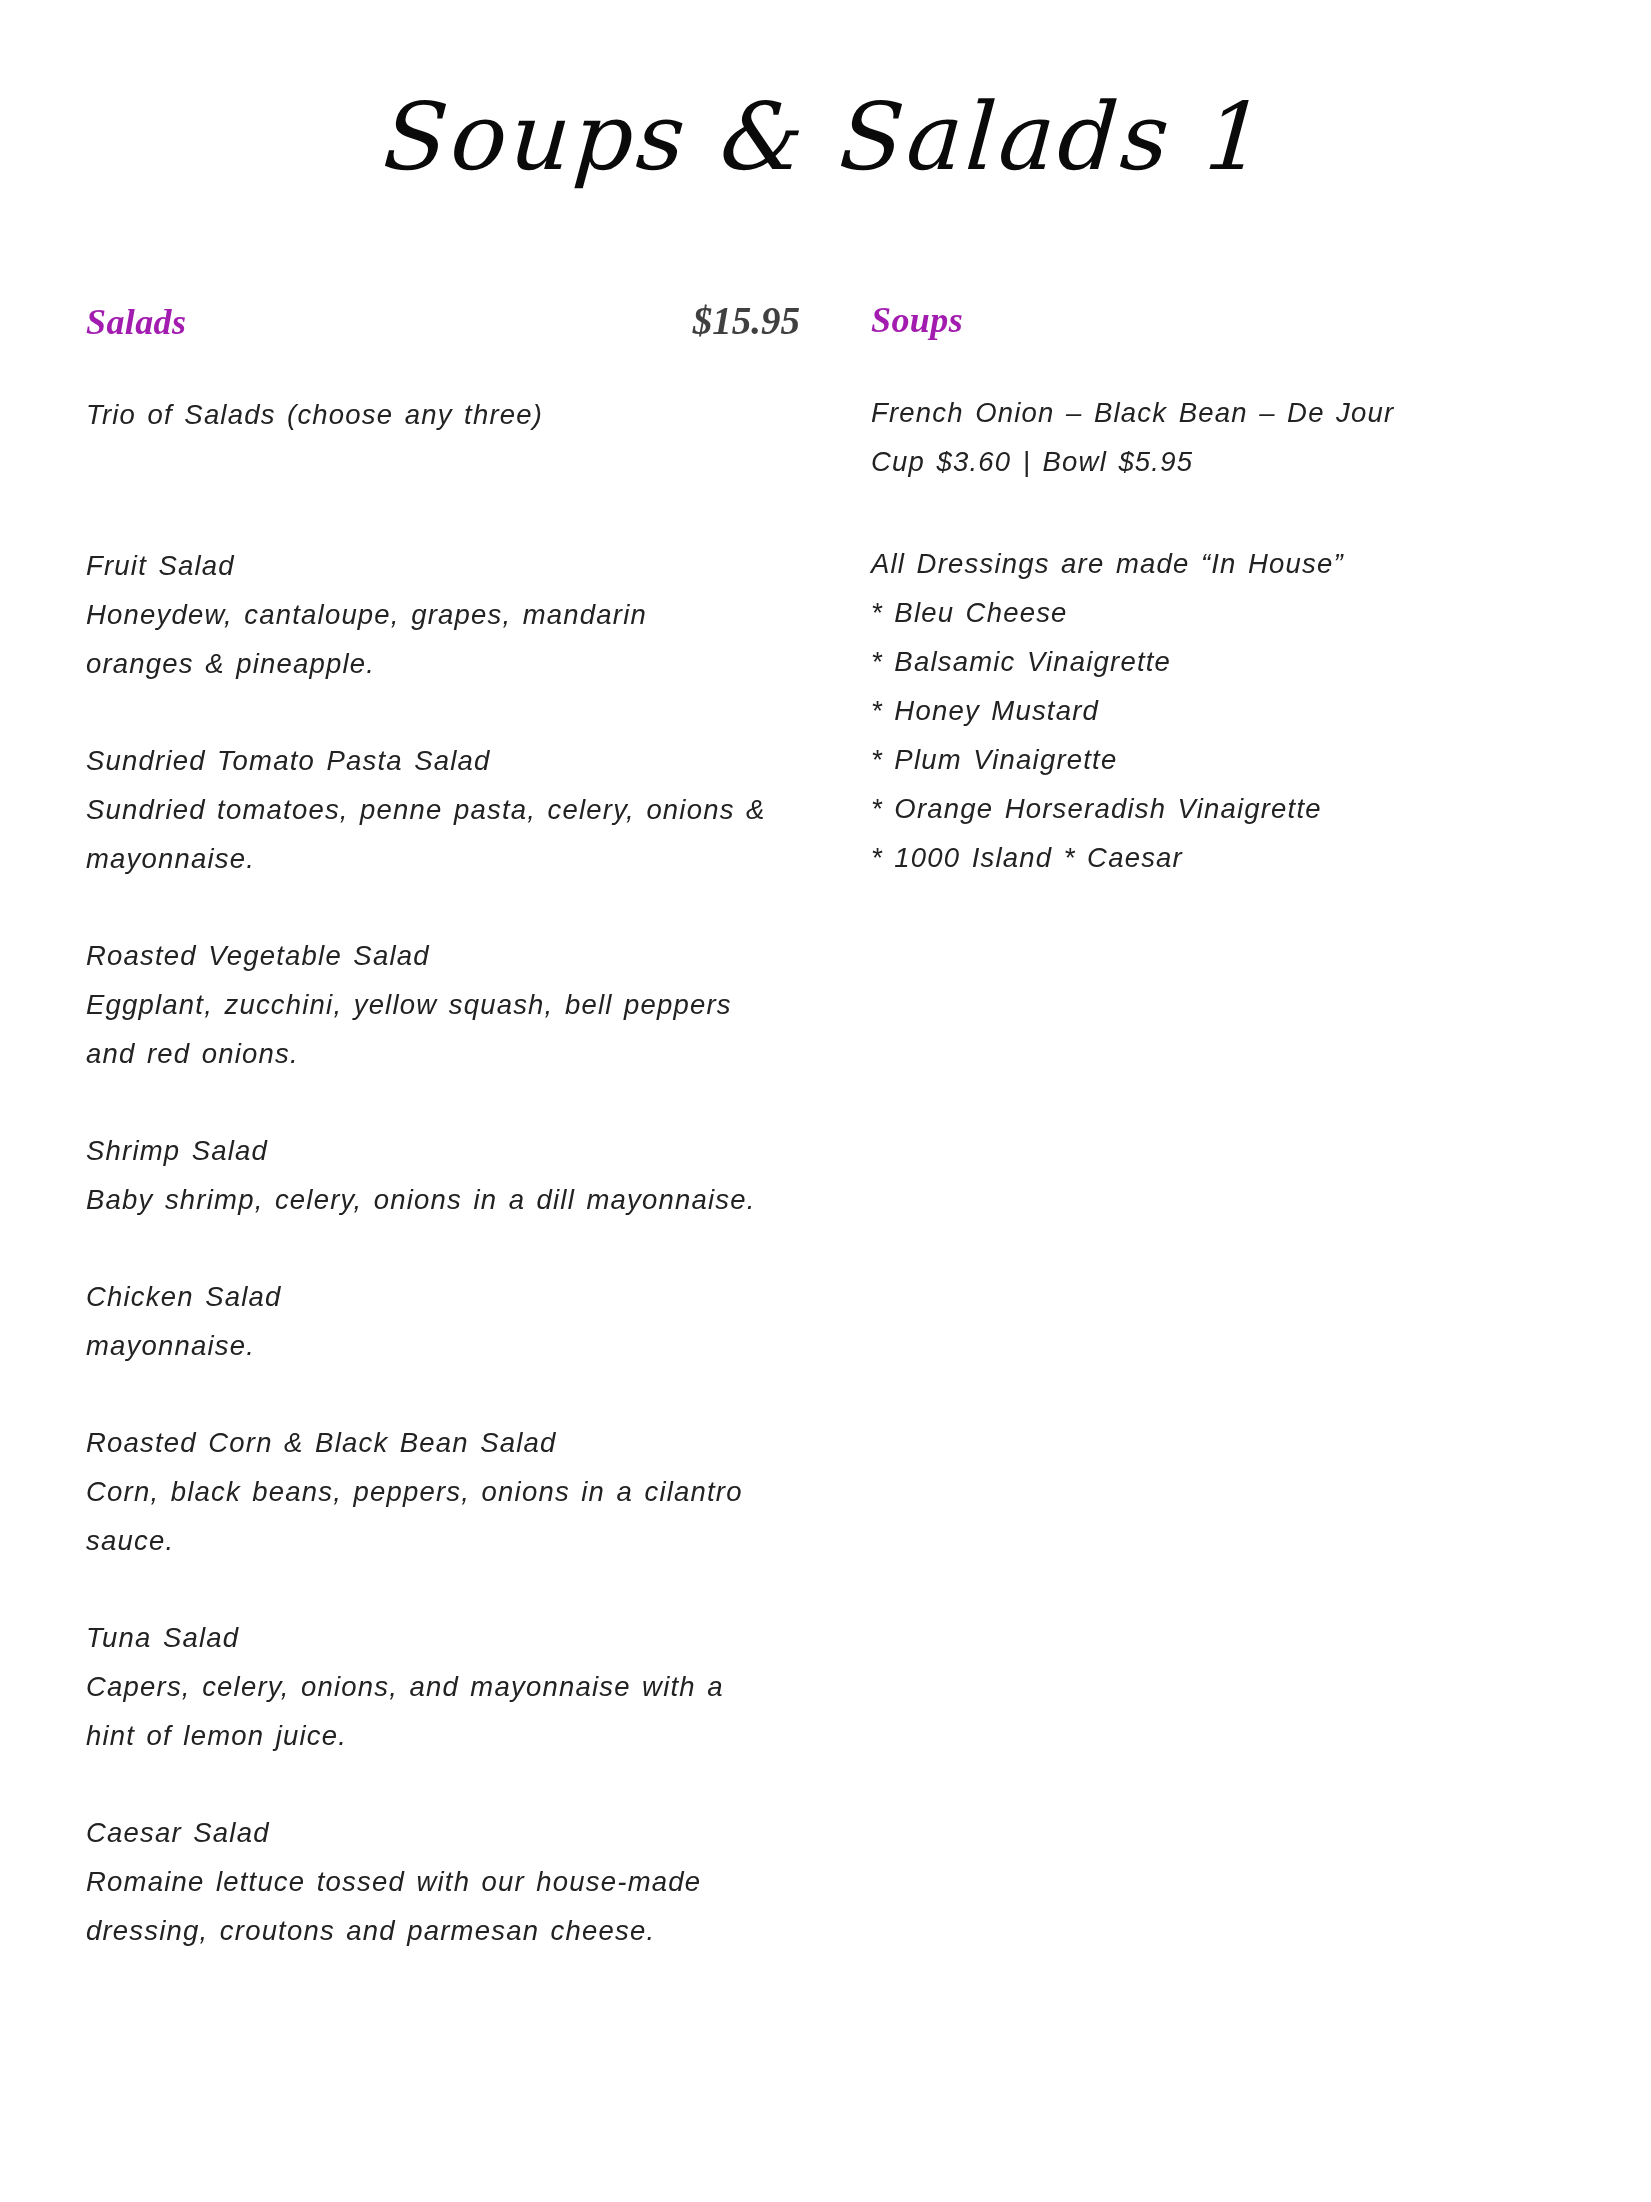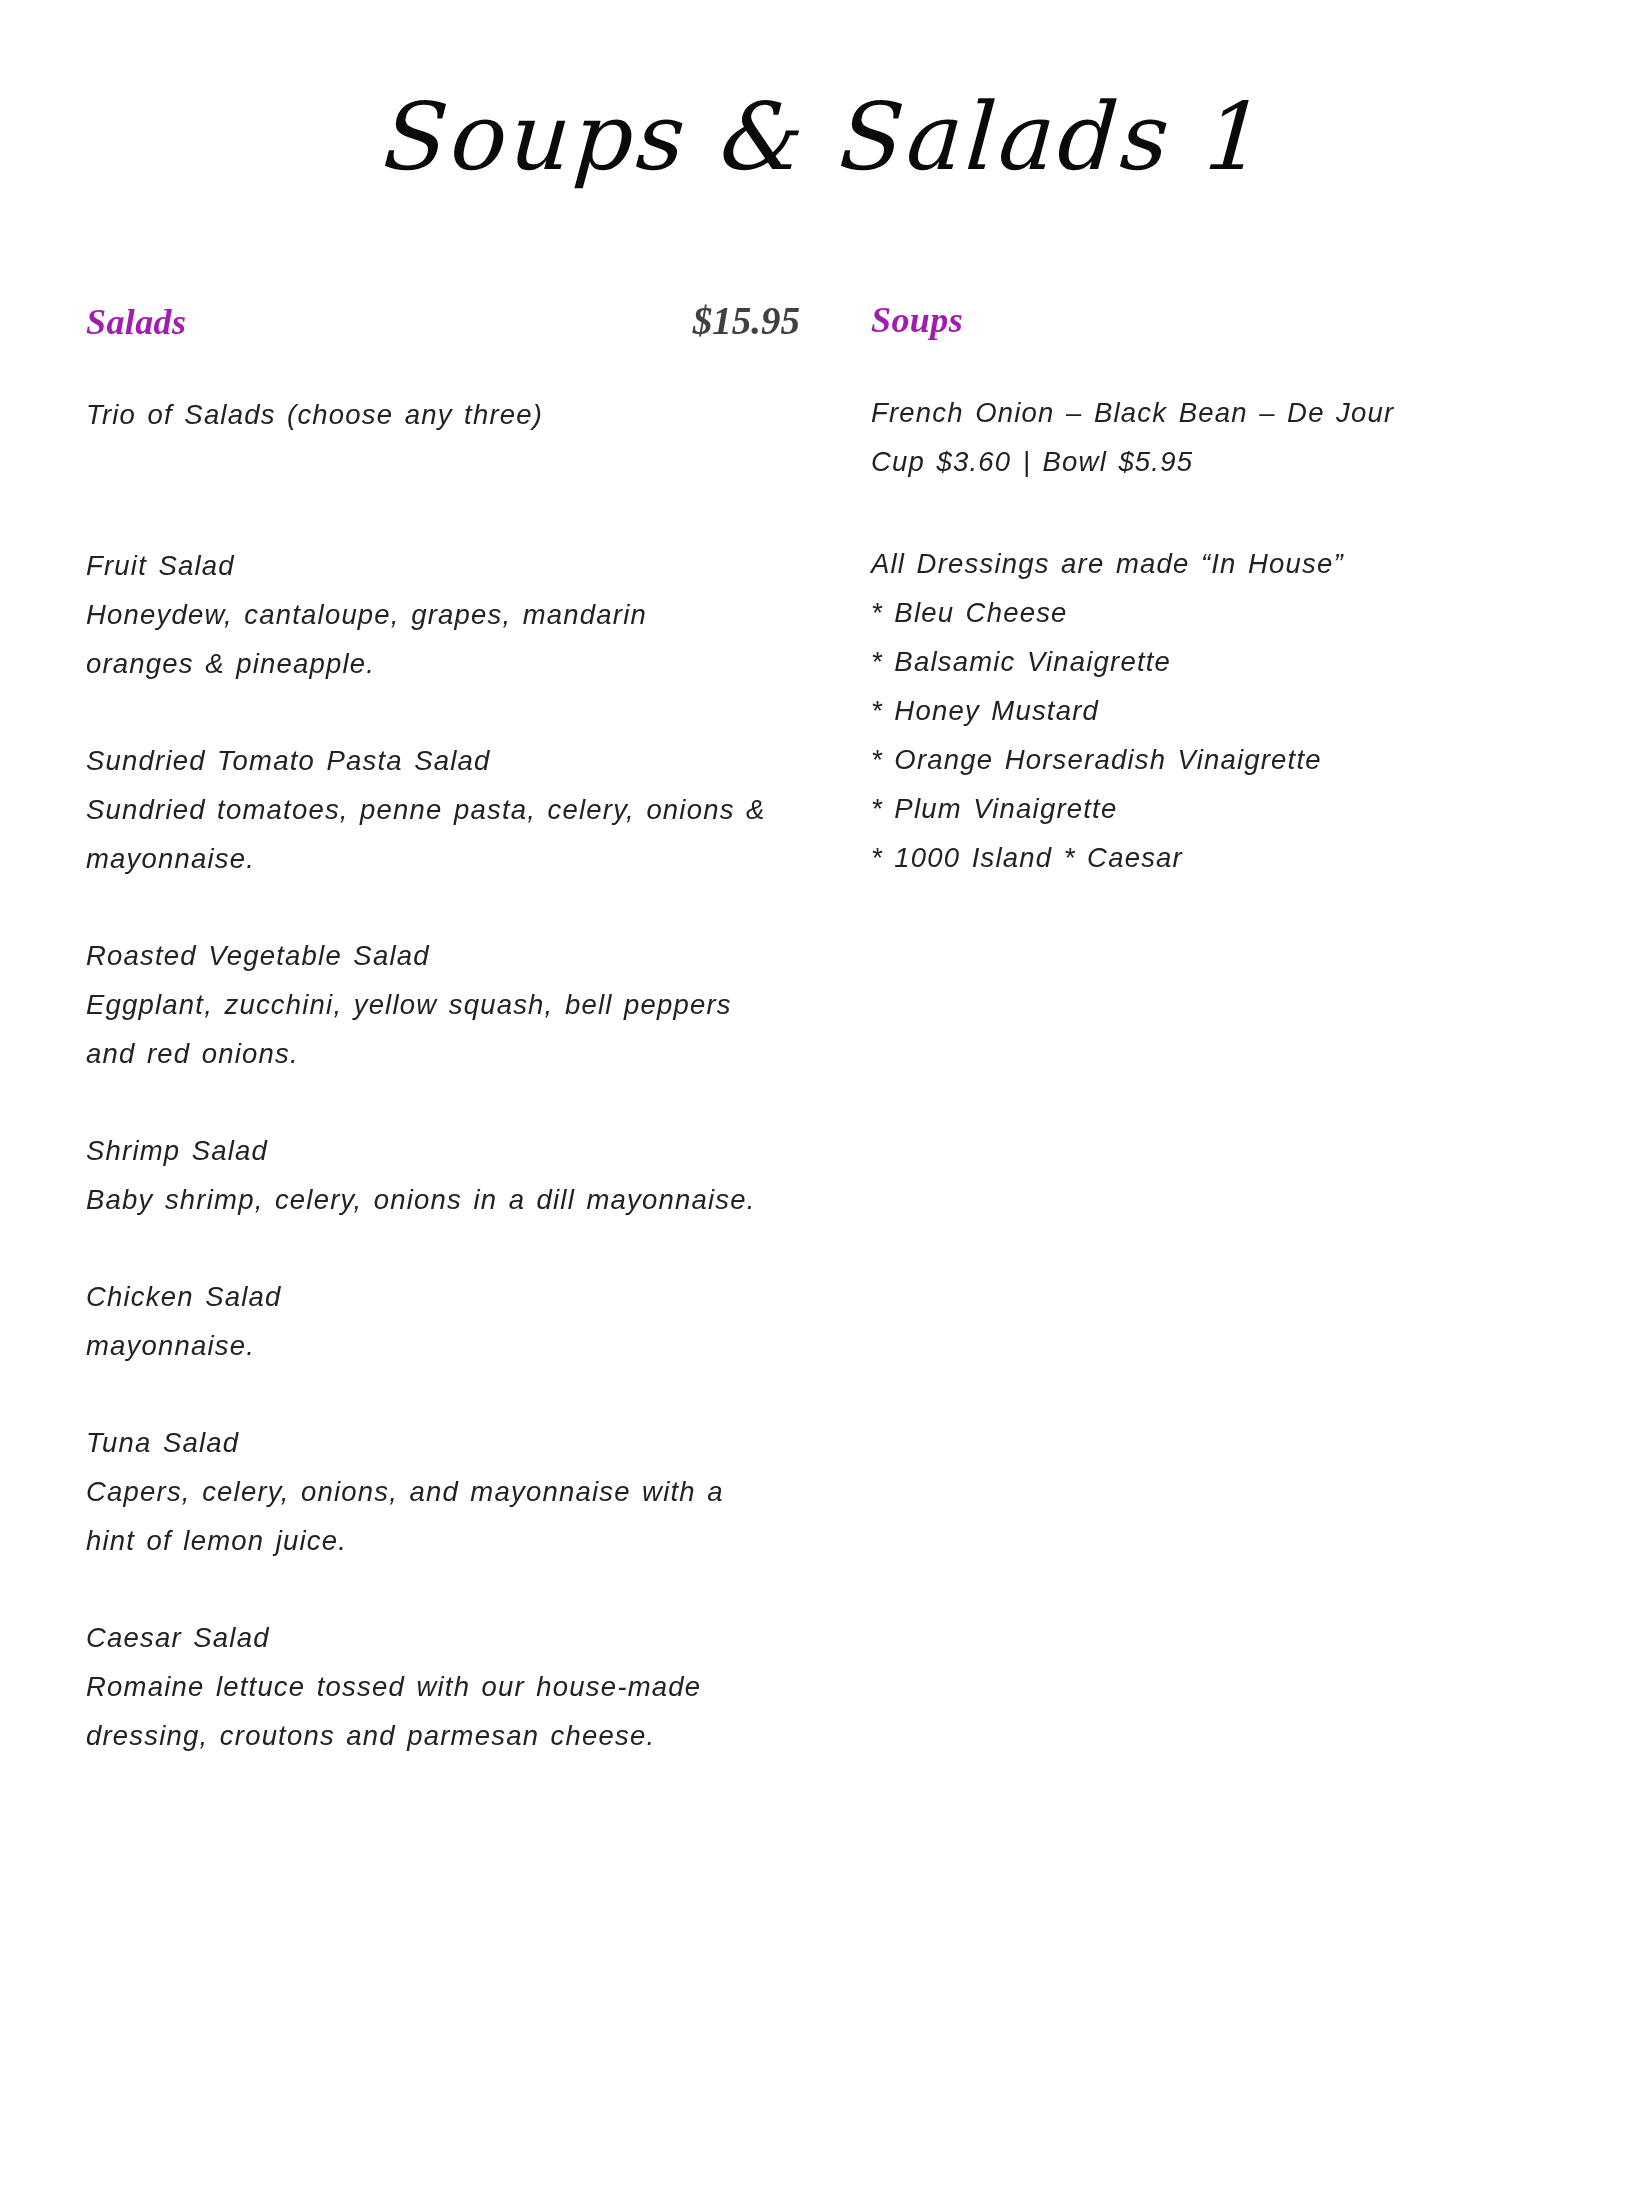--- a/index.html
+++ b/index.html
@@ -102,20 +102,25 @@
           </div>
           <div class="menu-item">
             <div class="item-name">Shrimp Salad</div>
             <div class="item-line">Baby shrimp, celery, onions in a dill mayonnaise.</div>
           </div>
           <div class="menu-item">
             <div class="item-name">Chicken Salad</div>
             <div class="item-line">mayonnaise.</div>
           </div>
           <div class="menu-item">
+            <div class="item-name">Roasted Corn &amp; Black Bean Salad</div>
+            <div class="item-line">Corn, black beans, peppers, onions in a cilantro</div>
+            <div class="item-line">sauce.</div>
+          </div>
+          <div class="menu-item">
             <div class="item-name">Tuna Salad</div>
             <div class="item-line">Capers, celery, onions, and mayonnaise with a</div>
             <div class="item-line">hint of lemon juice.</div>
           </div>
           <div class="menu-item">
             <div class="item-name">Caesar Salad</div>
             <div class="item-line">Romaine lettuce tossed with our house-made</div>
             <div class="item-line">dressing, croutons and parmesan cheese.</div>
           </div>
         </div>
@@ -126,22 +131,22 @@
         <h2 class="section-heading">Soups</h2>
       </div>
       <p class="body-text">French Onion – Black Bean – De Jour</p>
       <p class="body-text">Cup $3.60 | Bowl $5.95</p>
       <div class="dressings-block">
         <div class="dressing-line">All Dressings are made “In House”</div>
         <div id="dressing-list">
             <div class="dressing-line">* Bleu Cheese</div>
             <div class="dressing-line">* Balsamic Vinaigrette</div>
             <div class="dressing-line">* Honey Mustard</div>
+            <div class="dressing-line">* Plum Vinaigrette</div>
             <div class="dressing-line">* Orange Horseradish Vinaigrette</div>
-            <div class="dressing-line">* Plum Vinaigrette</div>
             <div class="dressing-line">* 1000 Island * Caesar</div>
           </div>
       </div>
     </div>
 
   </div>
 </div>
 
 
 </body></html>

